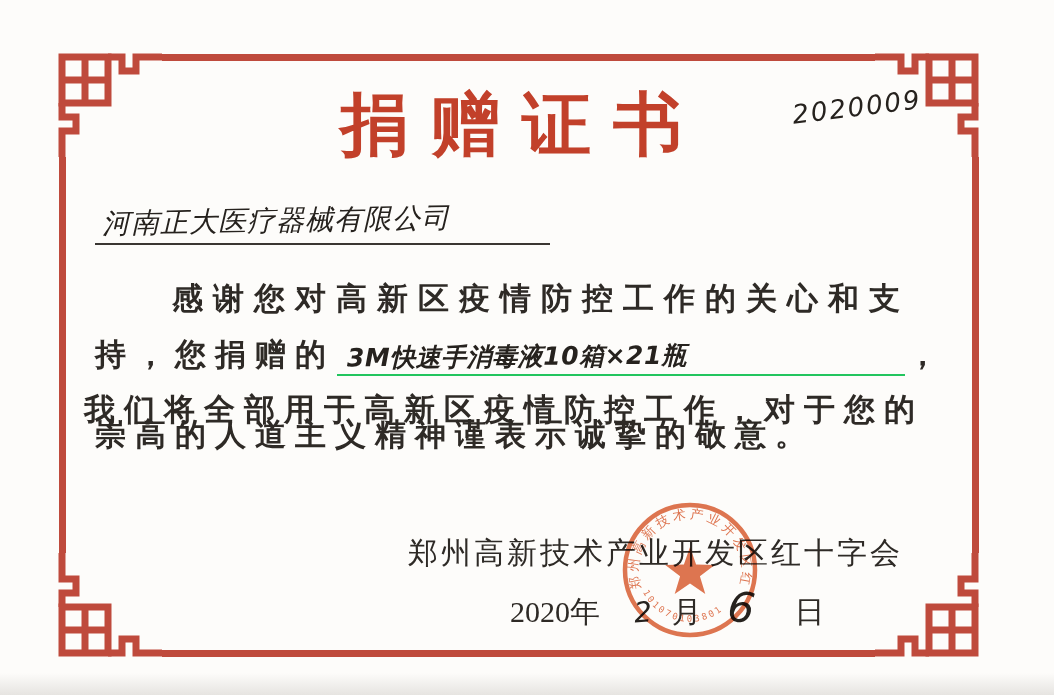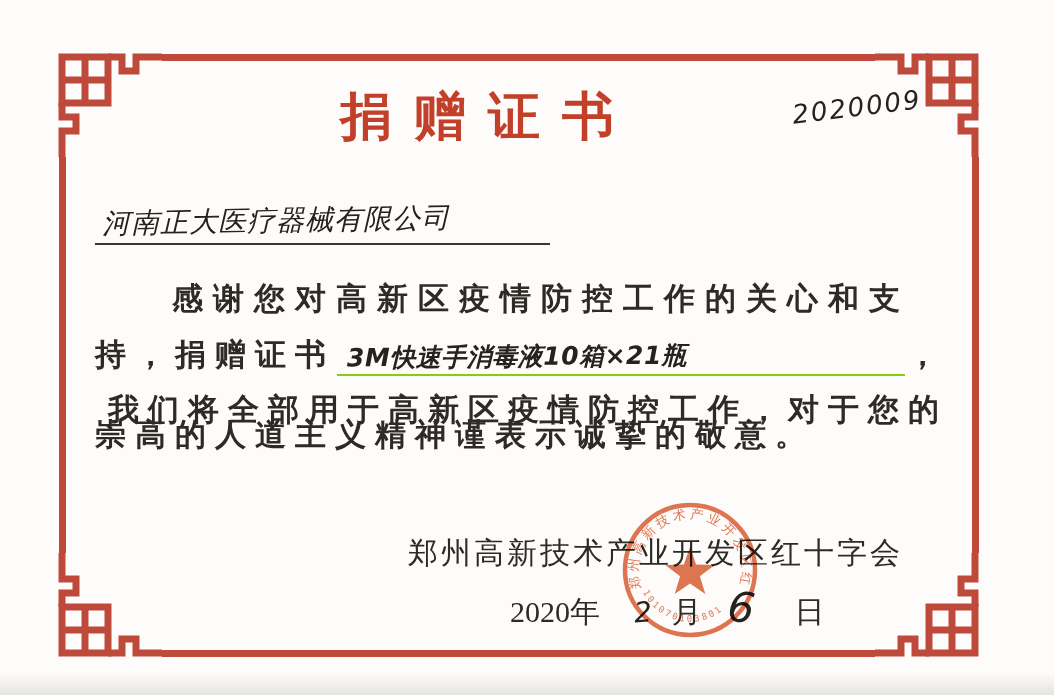--- a/index.html
+++ b/index.html
@@ -22,27 +22,27 @@
   .corner{position:absolute;width:110px;height:110px;}
   .corner.tl{left:52px;top:47px;}
   .corner.tr{left:875px;top:47px;transform:scaleX(-1);}
   .corner.bl{left:52px;top:553px;transform:scaleY(-1);}
   .corner.br{left:875px;top:553px;transform:scale(-1,-1);}
   .corner svg{display:block;width:110px;height:110px;}
 
   
   .title{
     position:absolute;left:340px;top:88px;
-    font-size:52px;font-weight:bold;line-height:1.1;
+    font-size:69px;font-weight:bold;line-height:1.1;
     letter-spacing:22px;color:#c2402a;white-space:nowrap;
   }
   .body-line{position:absolute;font-size:31px;white-space:nowrap;color:#2e2a26;font-weight:bold;}
   .line1{left:172px;top:278px;letter-spacing:10px;}
   .line2{left:95px;top:334px;letter-spacing:9px;}
-  .line3{left:108px;top:389px;letter-spacing:9px;}
+  .line3{left:84px;top:389px;letter-spacing:9px;}
   .line4{left:95px;top:414px;letter-spacing:9px;}
   .issuer{position:absolute;left:408px;top:533px;font-size:30px;letter-spacing:3px;white-space:nowrap;}
   .date-line{position:absolute;left:510px;top:583px;font-size:30px;white-space:nowrap;}
   .date-line .mval{display:inline-block;margin:0 20px 0 34px;}
   .date-line .dval{display:inline-block;margin:0 40px 0 26px;}
 
   
   .hand{
     font-family:"DejaVu Sans","Liberation Sans",sans-serif;
     font-style:italic;color:#26221e;
@@ -52,21 +52,21 @@
     transform:rotate(-7deg);letter-spacing:2px;
   }
   .recipient{
     position:absolute;left:102px;top:202px;font-size:28px;
     transform:rotate(-1deg);letter-spacing:1px;white-space:nowrap;
   }
   .recipient-underline{
     position:absolute;left:95px;top:243px;width:455px;height:2px;background:#3a3632;
   }
   .item-blank{
-    display:inline-block;width:558px;border-bottom:2px solid #84cc16;
+    display:inline-block;width:558px;border-bottom:2px solid #22c55e;
     vertical-align:baseline;line-height:1;padding:0 0 4px 10px;margin:0 2px;
   }
   .item-blank .hand{font-size:25px;letter-spacing:0.5px;display:inline-block;transform:rotate(-0.5deg);}
   .mval.hand{font-size:28px;transform:rotate(-4deg);}
   .dval.hand{font-size:42px;transform:rotate(8deg);}
 
   
   .seal{
     position:absolute;left:620px;top:500px;width:140px;height:140px;
     mix-blend-mode:multiply;opacity:0.92;
@@ -116,21 +116,21 @@
 
 <div class="title">捐赠证书</div>
 
 <div class="serial hand">2020009</div>
 
 <div class="recipient hand">河南正大医疗器械有限公司</div>
 <div class="recipient-underline"></div>
 
 <div class="body-line line1">感谢您对高新区疫情防控工作的关心和支</div>
 
-<div class="body-line line2"><span>持，捐赠证书</span><span class="item-blank"><span class="hand">3M快速手消毒液10箱×21瓶</span></span><span>，</span></div>
+<div class="body-line line2"><span>持，您捐赠的</span><span class="item-blank"><span class="hand">3M快速手消毒液10箱×21瓶</span></span><span>，</span></div>
 
 <div class="body-line line3">我们将全部用于高新区疫情防控工作，对于您的</div>
 <div class="body-line line4">崇高的人道主义精神谨表示诚挚的敬意。</div>
 
 <div class="issuer">郑州高新技术产业开发区红十字会</div>
 
 <div class="date-line"><span>2020年</span><span class="mval hand">2</span><span>月</span><span class="dval hand">6</span><span>日</span></div>
 
 <div class="seal">
   <svg viewBox="0 0 140 140">

